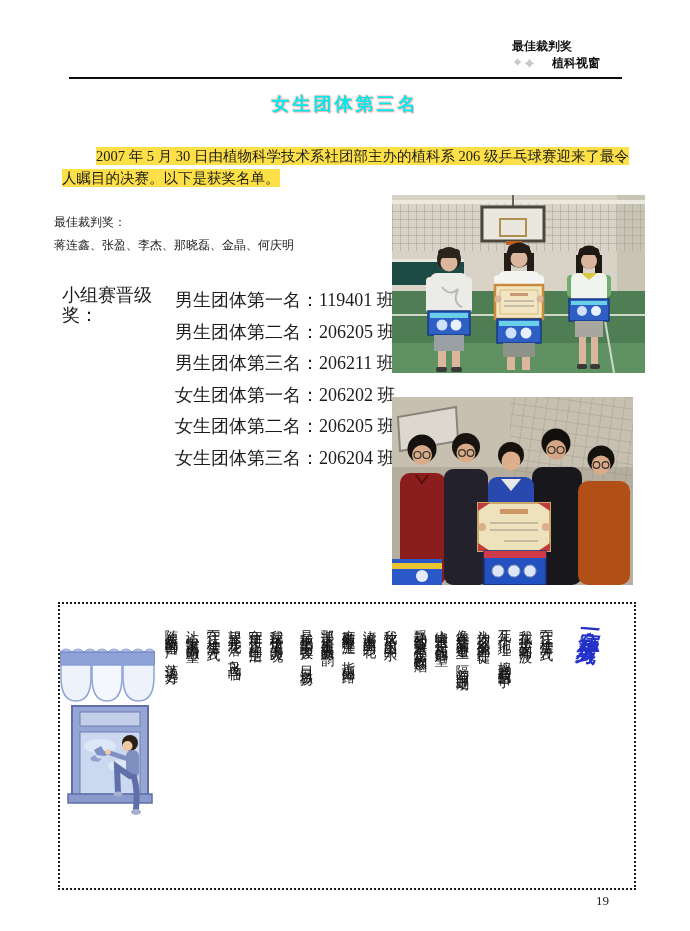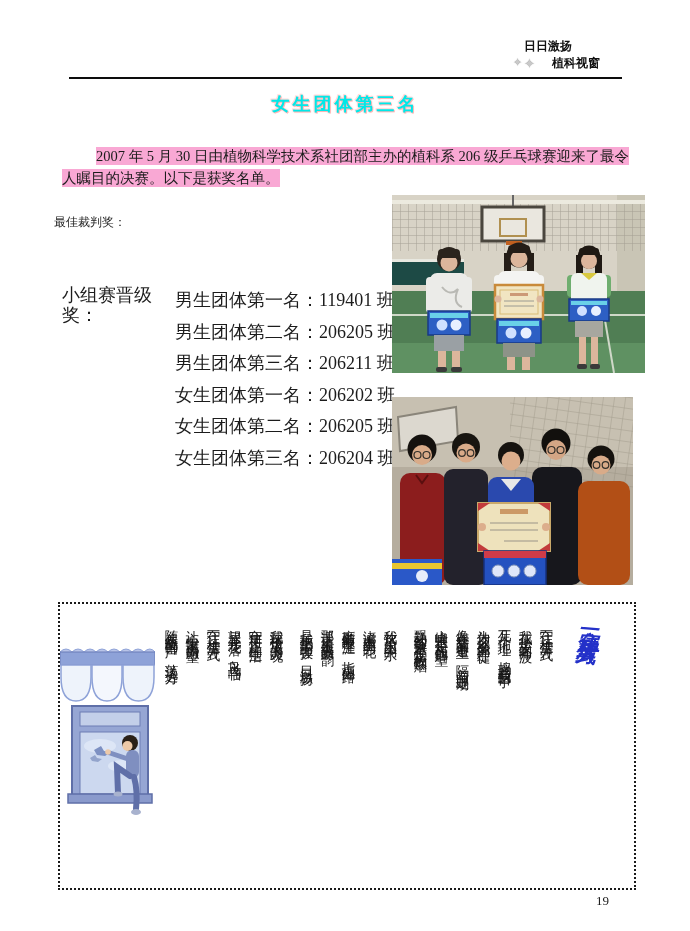--- a/index.html
+++ b/index.html
@@ -16,21 +16,21 @@
   .star{color:#c9c9c9;text-shadow:0 0 1px #777;font-size:12px;line-height:12px;display:inline-block;}
   .star.s1{font-size:11px;transform:translateY(-2px);}
   .star.s2{font-size:13px;margin-right:15px;}
   .rule{left:69px;top:77px;width:553px;border-top:2px solid #0d0d0d;height:0;}
   
   .title{left:0;right:0;top:92px;text-align:center;
     font-family:"Liberation Sans","DejaVu Sans",sans-serif;font-weight:bold;font-size:18px;letter-spacing:3px;
     color:#00e8e8;text-shadow:1px 1px 0 #ffb4b4,-1px -1px 0 #ffd6d6,0 0 2px #ff9e9e;}
   
   .intro{left:62px;top:146px;width:568px;margin:0;font-size:14.5px;line-height:21.5px;text-indent:34px;}
-  .hl{background:#f9a8d4;padding:1px 0;}
+  .hl{background:#fde047;padding:1px 0;}
   
   .ref{left:54px;top:211px;font-size:12px;line-height:23px;}
   
   .group{left:62px;top:285px;display:flex;font-size:18px;}
   .glabel{width:113px;line-height:20px;}
   .gitems div{line-height:31.6px;height:31.6px;}
   
   .photo{display:block;}
   
   .poembox{left:58px;top:602px;width:578px;height:288px;border:2px dotted #1a1a1a;box-sizing:border-box;}
@@ -43,35 +43,36 @@
     transform:rotate(5deg);transform-origin:top right;}
   .illus{position:absolute;left:0px;top:42px;}
   .pagenum{left:596px;top:893px;font-size:13px;}
 </style>
 </head>
 <body>
 
 <div class="page">
 
   <div class="abs hdr">
-    <div class="l1">日日激扬</div>
+    <div class="l1">最佳裁判奖</div>
     <div class="l2">
       <span class="star s1">✦</span>
       <span class="star s2">✦</span>
       <span>植科视窗</span>
     </div>
   </div>
   <div class="abs rule"></div>
 
   <div class="abs title">女生团体第三名</div>
 
   <p class="abs intro"><span class="hl">2007 年 5 月 30 日由植物科学技术系社团部主办的植科系 206 级乒乓球赛迎来了最令人瞩目的决赛。以下是获奖名单。</span></p>
 
   <div class="abs ref">
     <div>最佳裁判奖：</div>
+    <div>蒋连鑫、张盈、李杰、那晓磊、金晶、何庆明</div>
   </div>
 
   <div class="abs group">
     <div class="glabel">小组赛晋级奖：</div>
     <div class="gitems">
       <div>男生团体第一名：119401 班</div>
       <div>男生团体第二名：206205 班</div>
       <div>男生团体第三名：206211 班</div>
       <div>女生团体第一名：206202 班</div>
       <div>女生团体第二名：206205 班</div>

